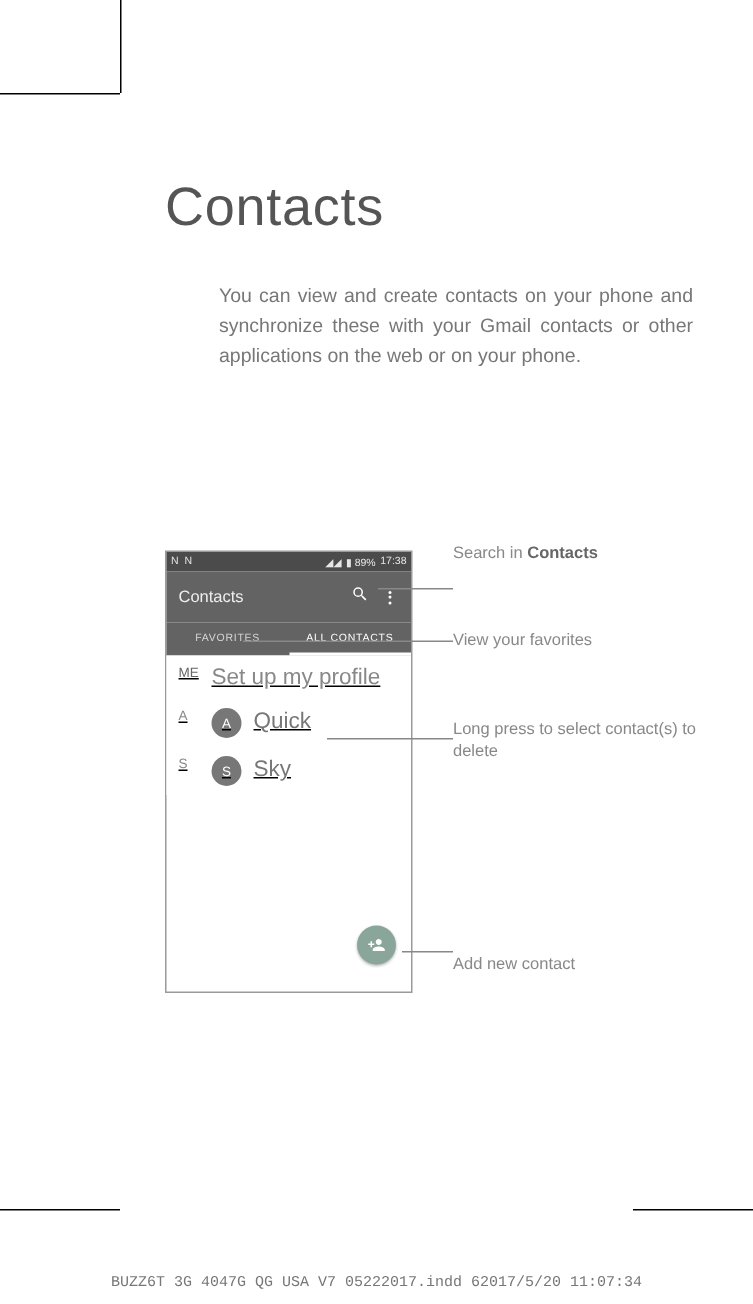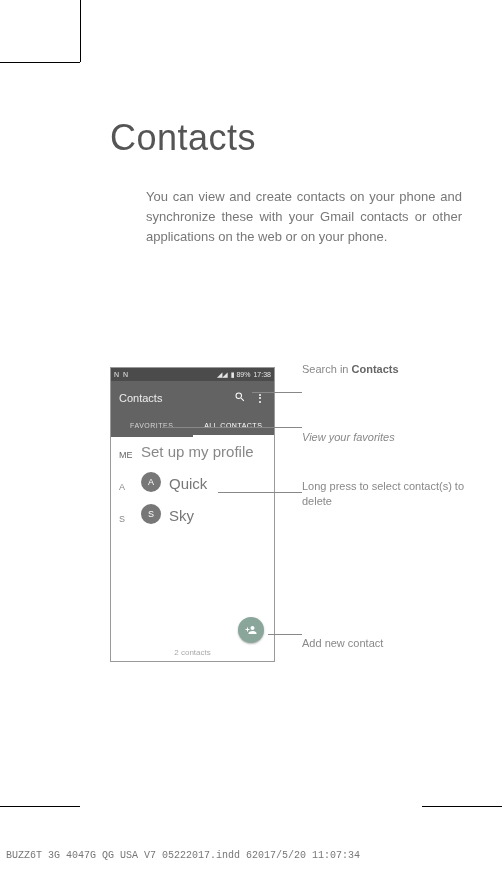--- a/index.html
+++ b/index.html
@@ -92,24 +92,25 @@
     font-size: 7px;
     text-align: center;
     letter-spacing: 0.5px;
   }
   .tab { flex: 1; display:flex; align-items:center; justify-content:center; border-bottom:2px solid transparent;}
   .tab.active { border-bottom: 2px solid #fff; color:#fff;}
 
   .list { background:#fff; }
   .row {
     display:flex;
-    align-items:flex-end;
+    align-items:flex-start;
     padding: 6px 8px;
     gap:8px;
     font-size:9px;
+    text-decoration:underline;
   }
   .section-letter { width:14px; color:#888; font-size:9px;}
   .avatar-circle {
     width:20px; height:20px; border-radius:50%;
     background:#777; color:#fff;
     display:flex; align-items:center; justify-content:center;
     font-size:9px;
   }
   .row-text { color:#777; font-size:15px; }
   .me-row .row-text { color:#888; }
@@ -139,21 +140,21 @@
     position:absolute;
     background:#888;
     height:1px;
   }
 
   .doc-footer {
     position:absolute;
     bottom: 8px;
     left:0; right:0;
     display:flex;
-    justify-content:flex-start;
+    justify-content:center;
     padding: 0 6px;
     font-family: "Courier New", monospace;
     font-size:10px;
     color:#777;
   }
 </style>
 </head>
 <body>
 
 <div class="crop-mark crop-tl-h"></div>
@@ -200,37 +201,36 @@
           <span class="section-letter">A</span>
           <span class="avatar-circle">A</span>
           <span class="row-text">Quick</span>
         </div>
         <div class="row">
           <span class="section-letter">S</span>
           <span class="avatar-circle">S</span>
           <span class="row-text">Sky</span>
         </div>
       </div>
-      <div class="footer-count">2 contacts</div>
       <div class="fab">
         <svg viewBox="0 0 24 24">
             <path d="M15 12c2.21 0 4-1.79 4-4s-1.79-4-4-4-4 1.79-4 4 1.79 4 4 4zm-9-2V7H4v3H1v2h3v3h2v-3h3v-2H6zm9 4c-2.67 0-8 1.34-8 4v2h16v-2c0-2.66-5.33-4-8-4z"></path>
           </svg>
       </div>
     </div>
 
     <div class="leader" style="left:142px; top:30px; width:50px;"></div>
     <div class="leader" style="left:52px; top:65px; width:140px;"></div>
     <div class="leader" style="left:108px; top:130px; width:84px;"></div>
     <div class="leader" style="left:158px; top:272px; width:34px;"></div>
 
     <div class="callout" style="left:192px; top:-10px;margin-top:10px;">
       <span>Search in </span><b>Contacts</b>
     </div>
-    <div class="callout" style="left:192px; top:68px;font-style:italic;">View your favorites</div>
+    <div class="callout" style="left:192px; top:58px;">View your favorites</div>
     <div class="callout" style="left:192px; top:117px; width:170px;">
       <div>Long press to select contact(s) to delete</div>
     </div>
     <div class="callout" style="left:192px; top:274px;">Add new contact</div>
 
   </div>
 </div>
 
 <div class="doc-footer">
   <span>BUZZ6T 3G 4047G QG USA V7 05222017.indd   6</span>

